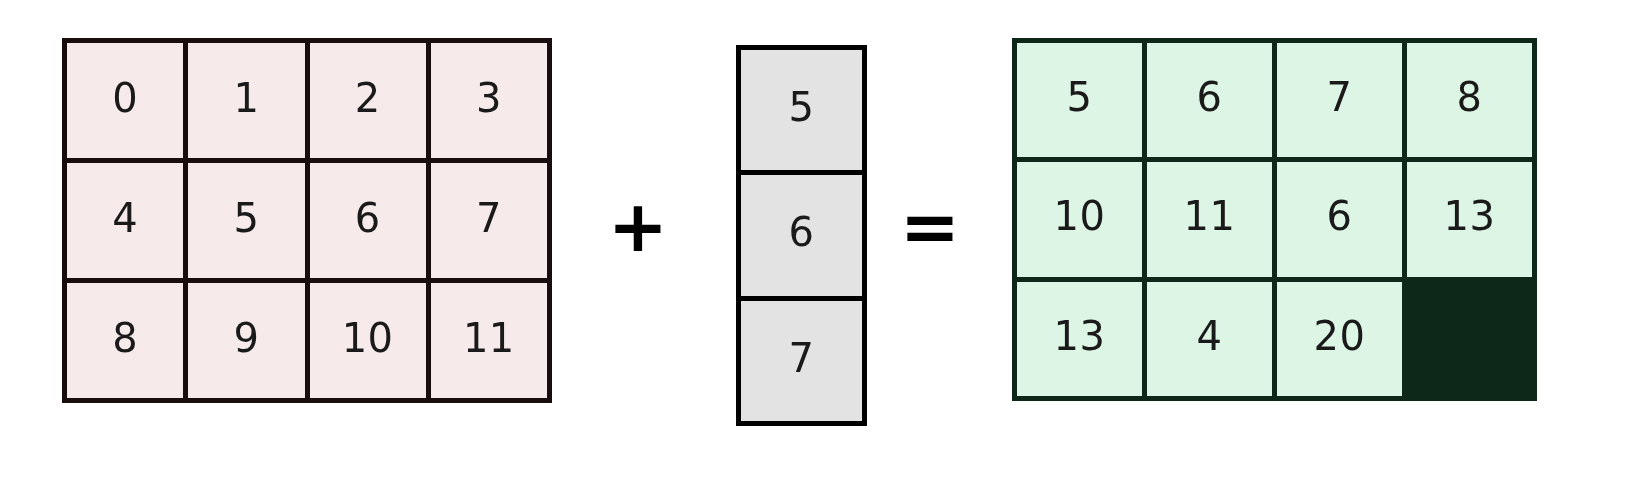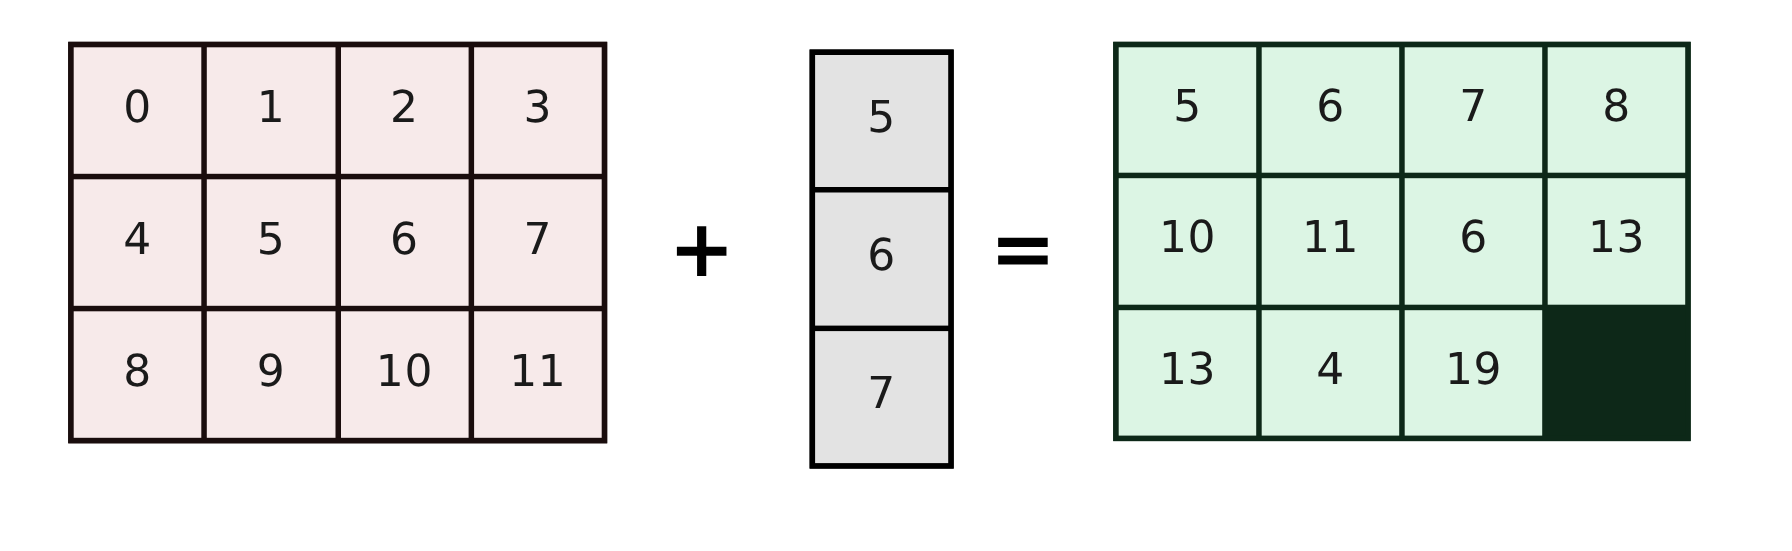--- a/index.html
+++ b/index.html
@@ -151,16 +151,16 @@
     <div class="cell">5</div>
     <div class="cell">6</div>
     <div class="cell">7</div>
     <div class="cell">8</div>
     <div class="cell">10</div>
     <div class="cell">11</div>
     <div class="cell">6</div>
     <div class="cell">13</div>
     <div class="cell">13</div>
     <div class="cell">4</div>
-    <div class="cell">19</div>
+    <div class="cell">20</div>
   </div>
 
 </div>
 
 </body></html>

